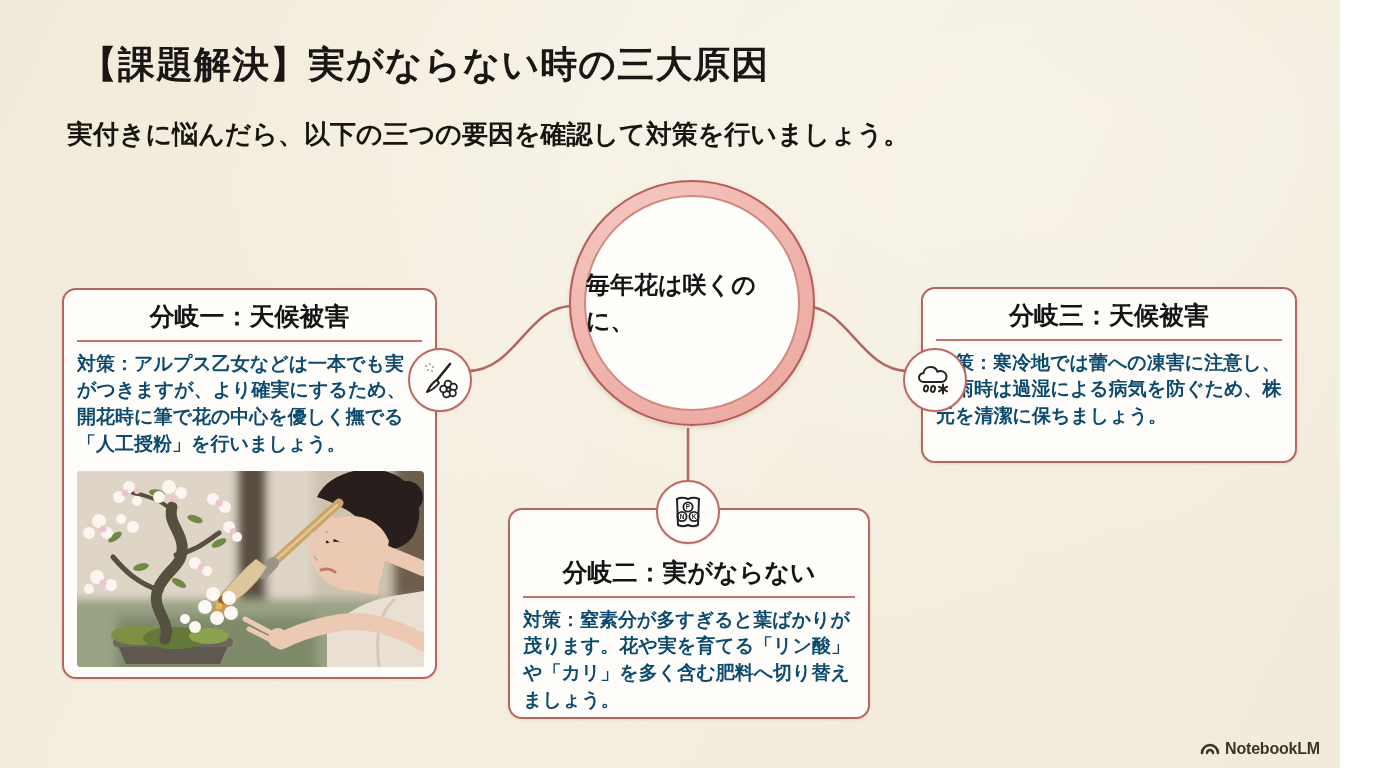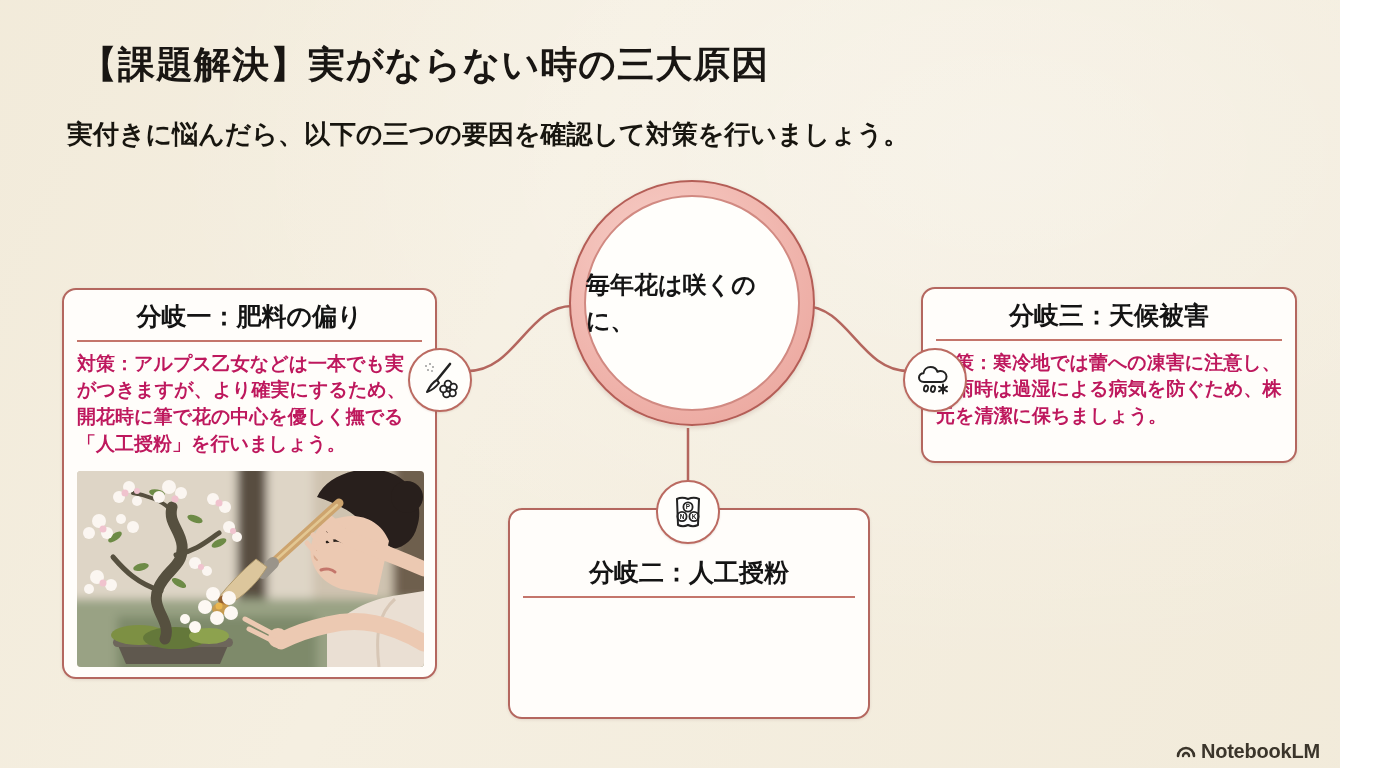--- a/index.html
+++ b/index.html
@@ -51,21 +51,21 @@
   }
   .card h2{
     margin:10px 12px 0;text-align:center;
     font-size:25px;font-weight:700;color:#141414;line-height:1.3;
   }
   .card .divider{
     border:none;border-top:2px solid #c4756b;
     margin:7px 13px 9px;
   }
   .card .body{
-    margin:0 13px;font-size:19px;font-weight:600;line-height:1.42;color:#be185d;
+    margin:0 13px;font-size:19px;font-weight:600;line-height:1.42;color:#0c4a6e;
     text-align:left;
   }
   .card-left{left:62px;top:288px;width:375px;height:391px;}
   .card-right{left:921px;top:287px;width:376px;height:176px;}
   .card-bottom{left:508px;top:508px;width:362px;height:211px;}
   .card-bottom h2{margin-top:46px;}
   .photo{
     margin:13px 13px 0;width:347px;height:196px;border-radius:4px;overflow:hidden;
     background:#d6ccbd;
   }
@@ -78,21 +78,21 @@
     z-index:3;
   }
   .icon-left{left:408px;top:348px;}
   .icon-right{left:903px;top:348px;}
   .icon-bottom{left:656px;top:480px;}
   
   .brand{
     position:absolute;right:20px;top:740px;
     display:flex;align-items:center;gap:5px;z-index:4;
   }
-  .brand .brand-text{font-size:20px;font-weight:700;color:#3b352b;letter-spacing:-0.2px;}
+  .brand .brand-text{font-size:16px;font-weight:700;color:#3b352b;letter-spacing:-0.2px;}
 </style>
 </head>
 <body>
 
 <div class="stage">
 
   <svg class="connectors" width="1376" height="768" viewBox="0 0 1376 768">
     <path d="M468,371 C515,371 528,306 572,306" fill="none" stroke="#b4665e" stroke-width="2.5"></path>
     <path d="M908,371 C861,371 848,306 804,306" fill="none" stroke="#b4665e" stroke-width="2.5"></path>
     <path d="M688,428 L688,481" fill="none" stroke="#b4665e" stroke-width="2.5"></path>
@@ -101,21 +101,21 @@
   <h1 class="page-title">【課題解決】実がならない時の三大原因</h1>
   <p class="page-subtitle">実付きに悩んだら、以下の三つの要因を確認して対策を行いましょう。</p>
 
   <div class="center-circle">
     <div class="center-inner">
       <div class="qline">毎年花は咲くのに、</div>
     </div>
   </div>
 
   <section class="card card-left">
-    <h2>分岐一：肥料の偏り</h2>
+    <h2>分岐一：天候被害</h2>
     <hr class="divider">
     <p class="body">対策：アルプス乙女などは一本でも実がつきますが、より確実にするため、開花時に筆で花の中心を優しく撫でる「人工授粉」を行いましょう。</p>
     <div class="photo">
       <svg width="347" height="196" viewBox="0 0 347 196">
         <defs>
           <filter id="bgblur" x="-15%" y="-15%" width="130%" height="130%">
               <feGaussianBlur stdDeviation="5"></feGaussianBlur>
             </filter>
         </defs>
         <rect width="347" height="196" fill="#d8cfc0"></rect>
@@ -222,22 +222,23 @@
     </div>
   </section>
 
   <section class="card card-right">
     <h2>分岐三：天候被害</h2>
     <hr class="divider">
     <p class="body">対策：寒冷地では蕾への凍害に注意し、梅雨時は過湿による病気を防ぐため、株元を清潔に保ちましょう。</p>
   </section>
 
   <section class="card card-bottom">
-    <h2>分岐二：人工授粉</h2>
+    <h2>分岐二：実がならない</h2>
     <hr class="divider">
+    <p class="body">対策：窒素分が多すぎると葉ばかりが茂ります。花や実を育てる「リン酸」や「カリ」を多く含む肥料へ切り替えましょう。</p>
   </section>
 
   <div class="icon-circle icon-left">
     <svg width="42" height="42" viewBox="0 0 42 42">
       <g fill="#9a9a9a">
         <circle cx="7" cy="7" r="1"></circle>
           <circle cx="11" cy="5" r="1"></circle>
           <circle cx="14" cy="8" r="1"></circle>
         <circle cx="9" cy="11" r="1"></circle>
           <circle cx="13" cy="12" r="0.9"></circle>

